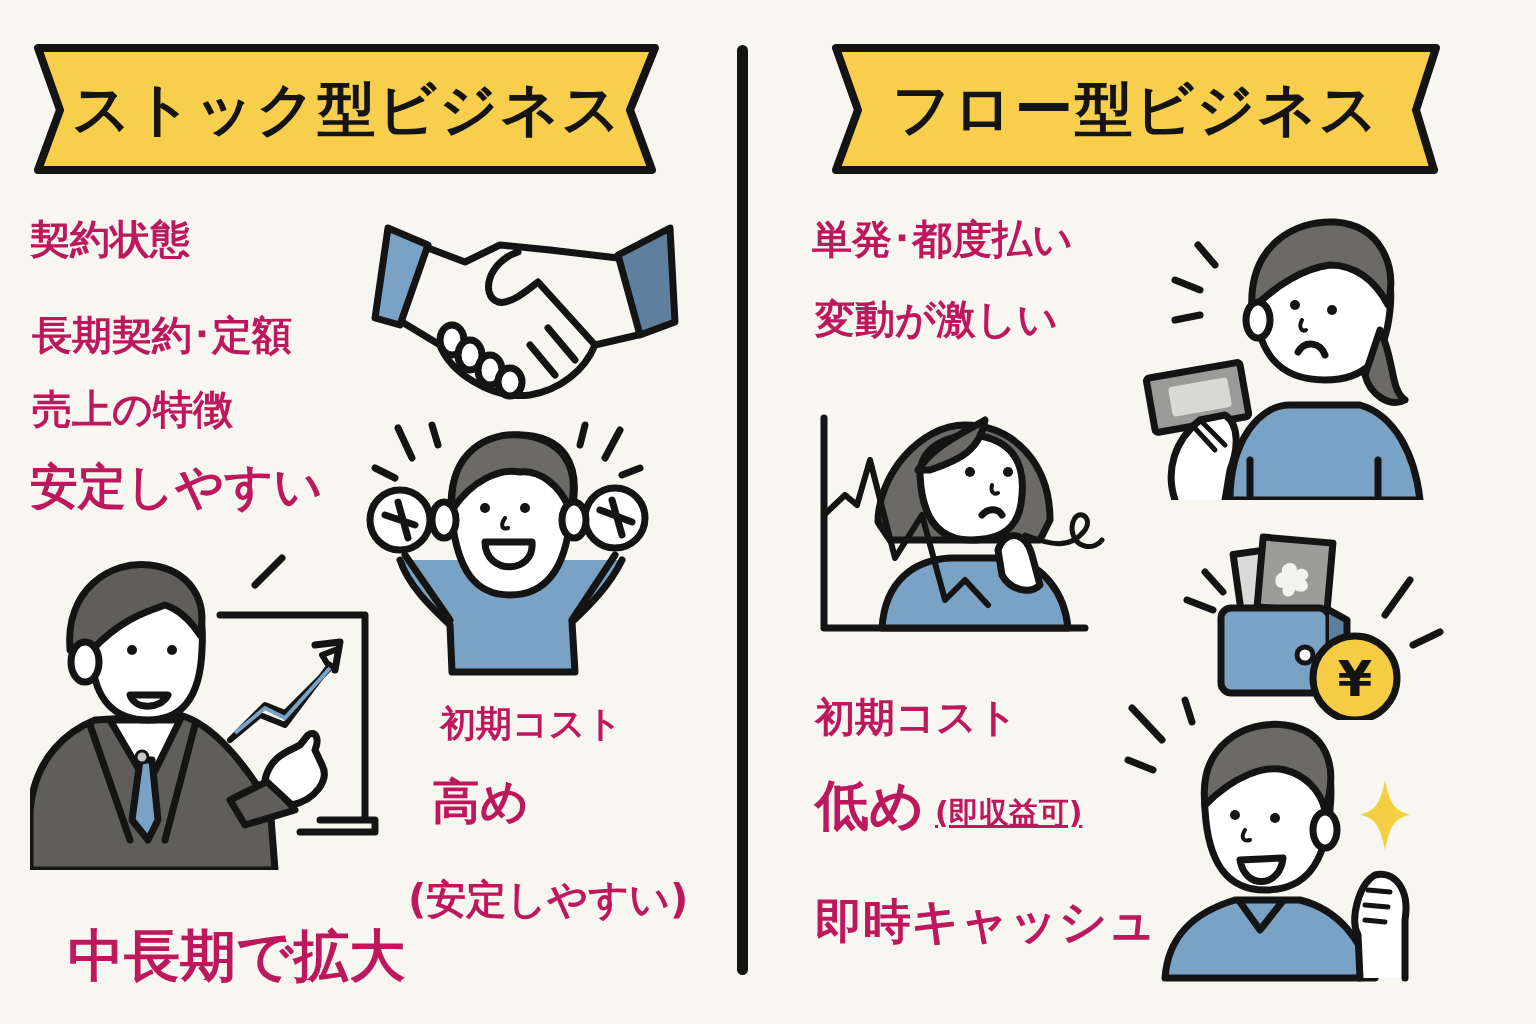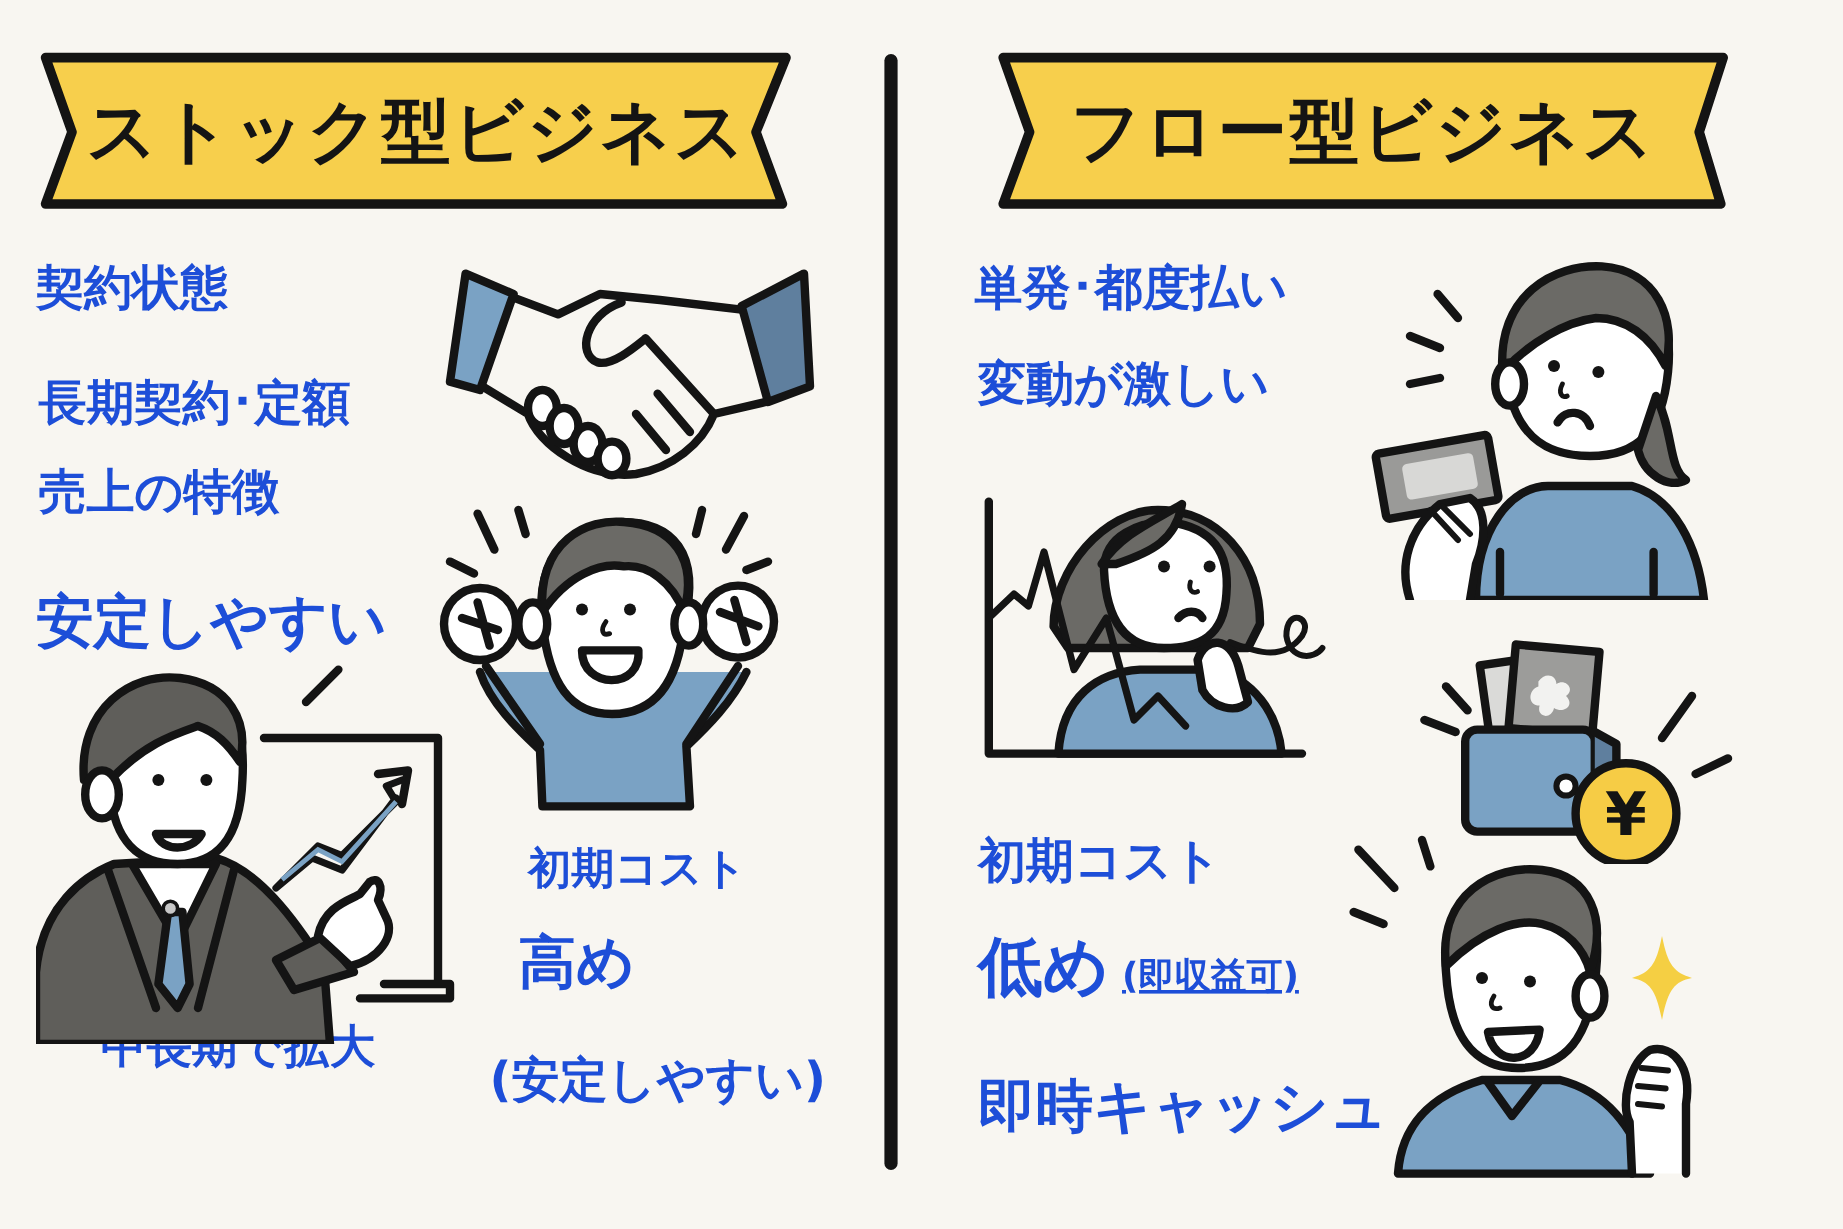--- a/index.html
+++ b/index.html
@@ -10,21 +10,21 @@
     color:#151515;
   }
   .abs { position:absolute; }
   .banner { position:absolute; }
   .banner svg { position:absolute; left:0; top:0; }
   .banner-text {
     position:absolute; left:0; right:0; top:0; bottom:0;
     display:flex; align-items:center; justify-content:center;
     font-weight:bold; font-size:58px; letter-spacing:2px; color:#141414;font-family:Liberation Serif, serif;
   }
-  .txt { position:absolute; font-weight:bold; white-space:nowrap; color:#1d4ed8; }
+  .txt { position:absolute; font-weight:bold; white-space:nowrap; color:#be185d; }
   .t-md { font-size:40px; }
   .t-lg { font-size:48px; }
   .t-sm { font-size:26px; }
   .divider {
     position:absolute; left:737px; top:45px; width:11px; height:930px;
     background:#141414; border-radius:6px;
   }
   svg .ink { stroke:#141414; stroke-width:7; stroke-linecap:round; stroke-linejoin:round; fill:none; }
   svg .inkf { stroke:#141414; stroke-width:7; stroke-linecap:round; stroke-linejoin:round; }
 </style>
@@ -43,25 +43,25 @@
     <path d="M10 6 L610 6 L590 68 L608 128 L10 128 L32 68 Z" fill="#f7cf4c" stroke="#141414" stroke-width="8" stroke-linejoin="round"></path>
   </svg>
   <div class="banner-text">フロー型ビジネス</div>
 </div>
 
 <div class="divider"></div>
 
 <div class="txt t-md" style="left:30px;top:212px;">契約状態</div>
 <div class="txt t-md" style="left:32px;top:292px;margin-top:16px;">長期契約･定額</div>
 <div class="txt t-md" style="left:32px;top:382px;">売上の特徴</div>
-<div class="txt t-lg" style="left:30px;top:455px;margin-top:31px;">安定しやすい</div>
+<div class="txt t-lg" style="left:30px;top:455px;">安定しやすい</div>
 <div class="txt t-md" style="left:440px;top:700px;font-size:36px;">初期コスト</div>
 <div class="txt t-lg" style="left:432px;top:770px;">高め</div>
 <div class="txt t-md" style="left:408px;top:872px;">(安定しやすい)</div>
-<div class="txt t-md" style="left:68px;top:847px;font-size:38px;margin-left:16px;">中長期で拡大</div>
+<div class="txt t-md" style="left:68px;top:919px;font-size:56px;">中長期で拡大</div>
 
 <div class="txt t-md" style="left:812px;top:212px;">単発･都度払い</div>
 <div class="txt t-md" style="left:815px;top:292px;text-align:right;">変動が激しい</div>
 <div class="txt t-md" style="left:815px;top:690px;">初期コスト</div>
 <div class="txt t-lg" style="left:815px;top:770px;font-size:54px;">低め</div>
 <div class="txt t-sm" style="left:935px;top:793px;font-size:30px;text-decoration:underline;">(即収益可)</div>
 <div class="txt t-lg" style="left:815px;top:862px;margin-top:28px;">即時キャッシュ</div>
 
 <svg class="abs" style="left:370px;top:210px;" width="320" height="200" viewBox="0 0 320 200">
   <path d="M18 18 L58 35 L30 115 L5 108 Z" fill="#7aa2c4" class="inkf"></path>

